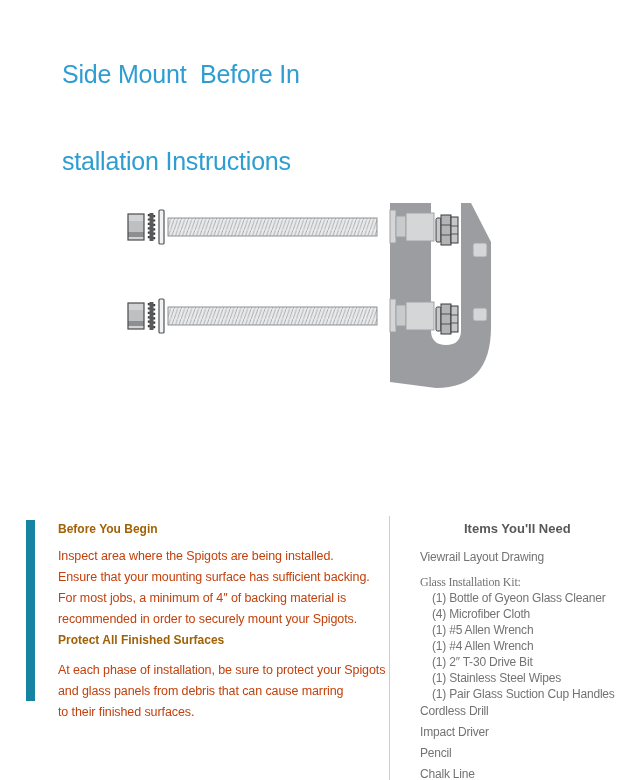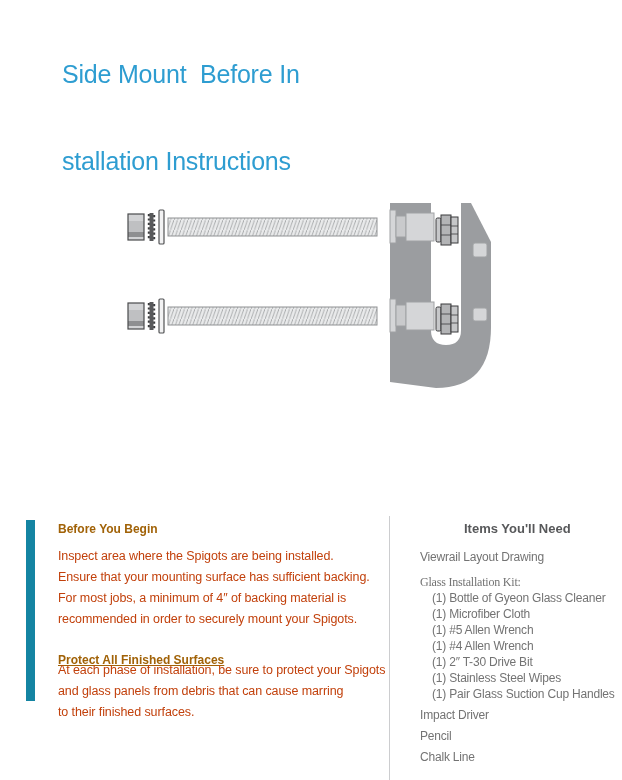--- a/index.html
+++ b/index.html
@@ -135,36 +135,37 @@
 
 <div class="abs section-heading" style="left:58px;top:521px;">Before You Begin</div>
 
 <div class="abs body-para" style="left:58px;top:546px;">
   <div>Inspect area where the Spigots are being installed.</div>
   <div>Ensure that your mounting surface has sufficient backing.</div>
   <div>For most jobs, a minimum of 4″ of backing material is</div>
   <div>recommended in order to securely mount your Spigots.</div>
 </div>
 
-<div class="abs section-heading" style="left:58px;top:652px;text-decoration:underline;">Protect All Finished Surfaces</div>
+<div class="abs section-heading" style="left:58px;top:632px;">Protect All Finished Surfaces</div>
 
 <div class="abs body-para" style="left:58px;top:660px;">
   <div>At each phase of installation, be sure to protect your Spigots</div>
   <div>and glass panels from debris that can cause marring</div>
   <div>to their finished surfaces.</div>
 </div>
 
 <div class="abs items-heading">Items You'll Need</div>
 
 <div class="abs items-list">
   <div class="item mt11">Viewrail Layout Drawing</div>
   <div class="item mt9">Glass Installation Kit:</div>
   <div class="item sub">(1) Bottle of Gyeon Glass Cleaner</div>
-  <div class="item sub">(1) Microfiber Cloth</div>
+  <div class="item sub">(4) Microfiber Cloth</div>
   <div class="item sub">(1) #5 Allen Wrench</div>
   <div class="item sub">(1) #4 Allen Wrench</div>
   <div class="item sub">(1) 2″ T-30 Drive Bit</div>
   <div class="item sub">(1) Stainless Steel Wipes</div>
   <div class="item sub">(1) Pair Glass Suction Cup Handles</div>
+  <div class="item mt1">Cordless Drill</div>
   <div class="item mt5">Impact Driver</div>
   <div class="item mt5">Pencil</div>
   <div class="item mt5">Chalk Line</div>
 </div>
 
 </body></html>

